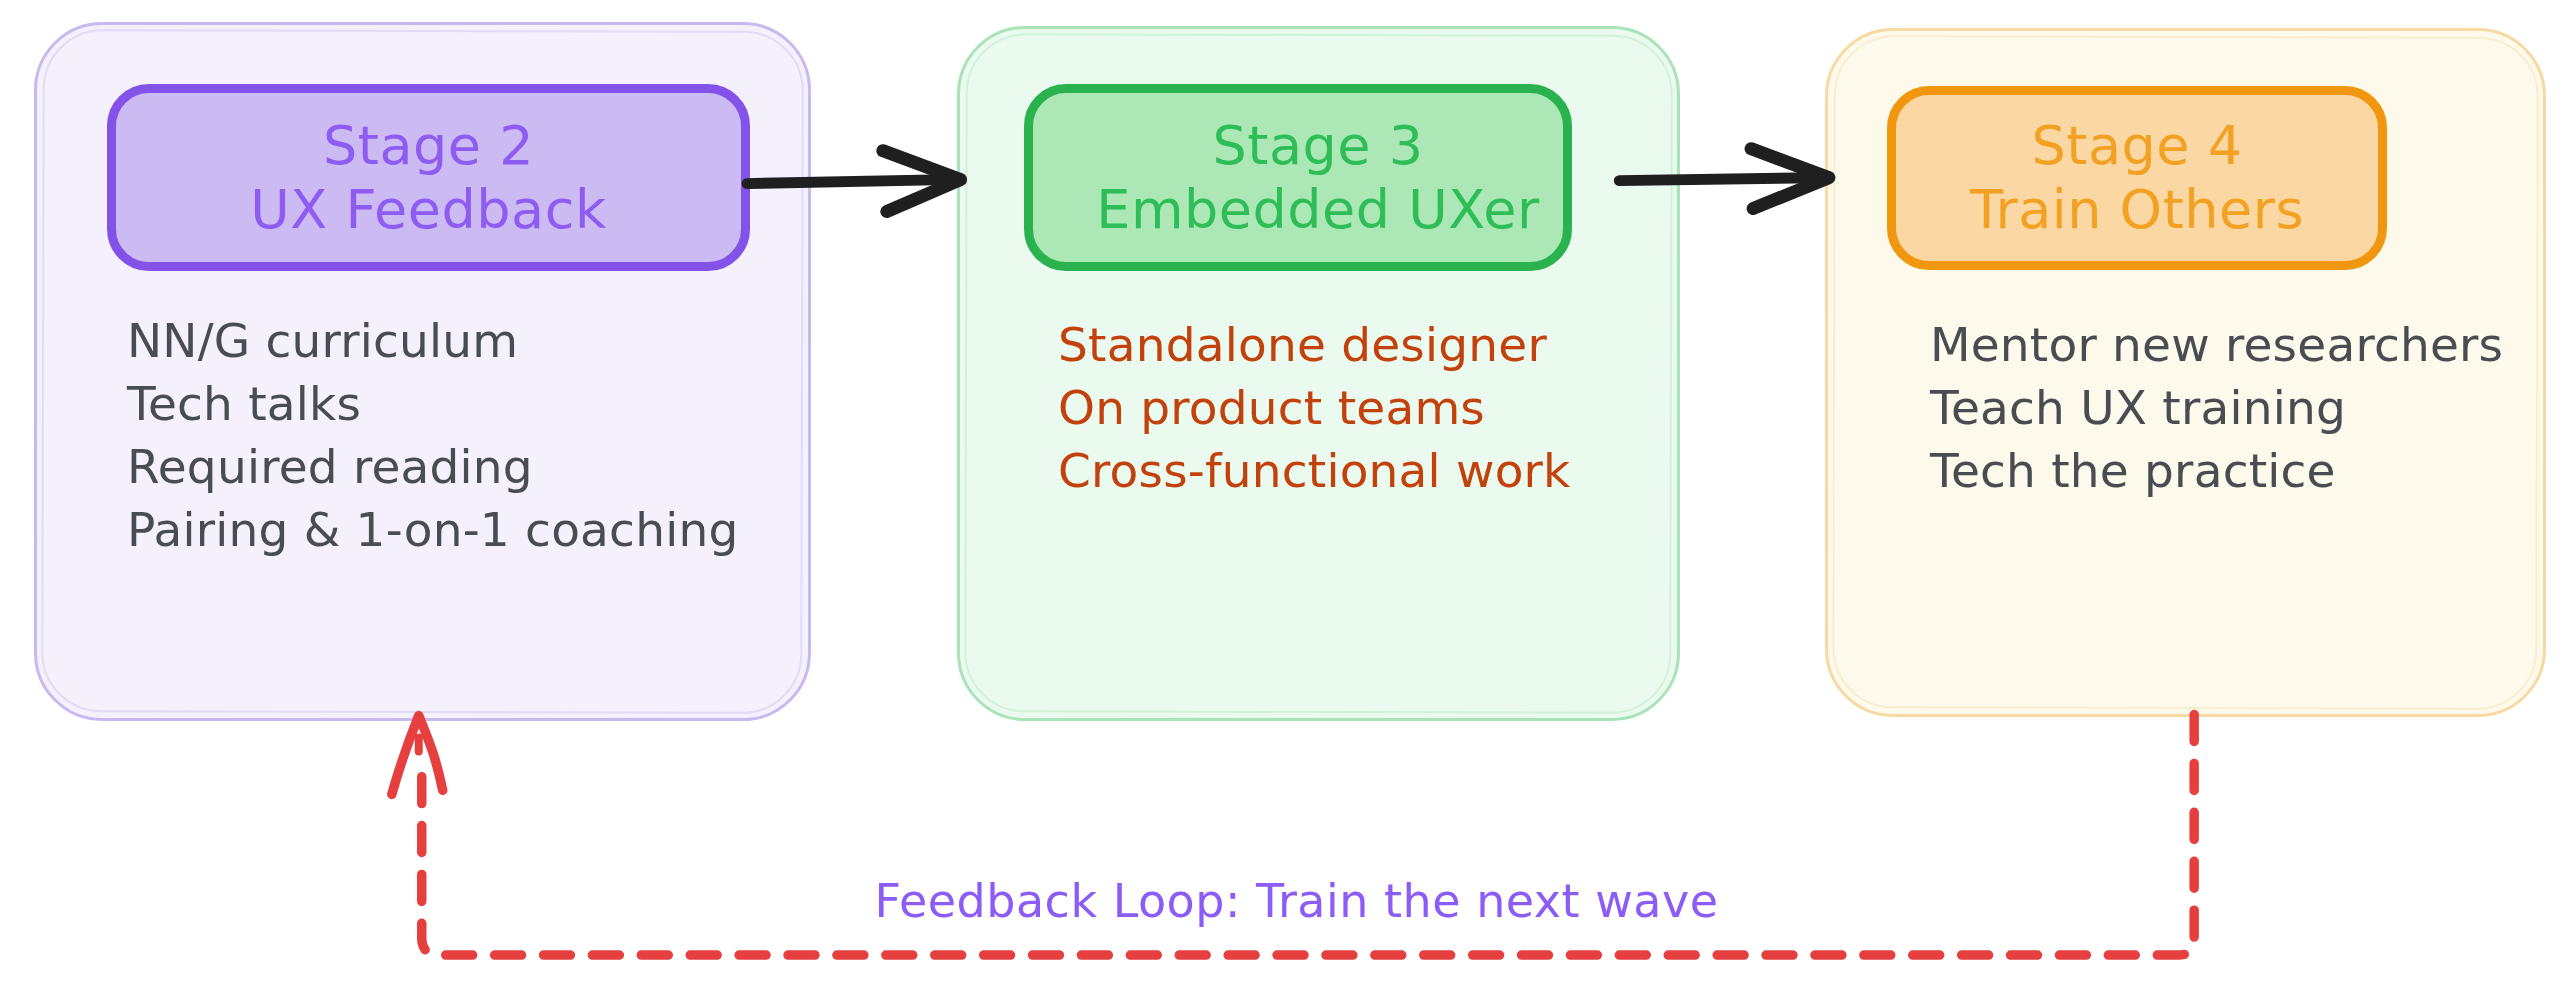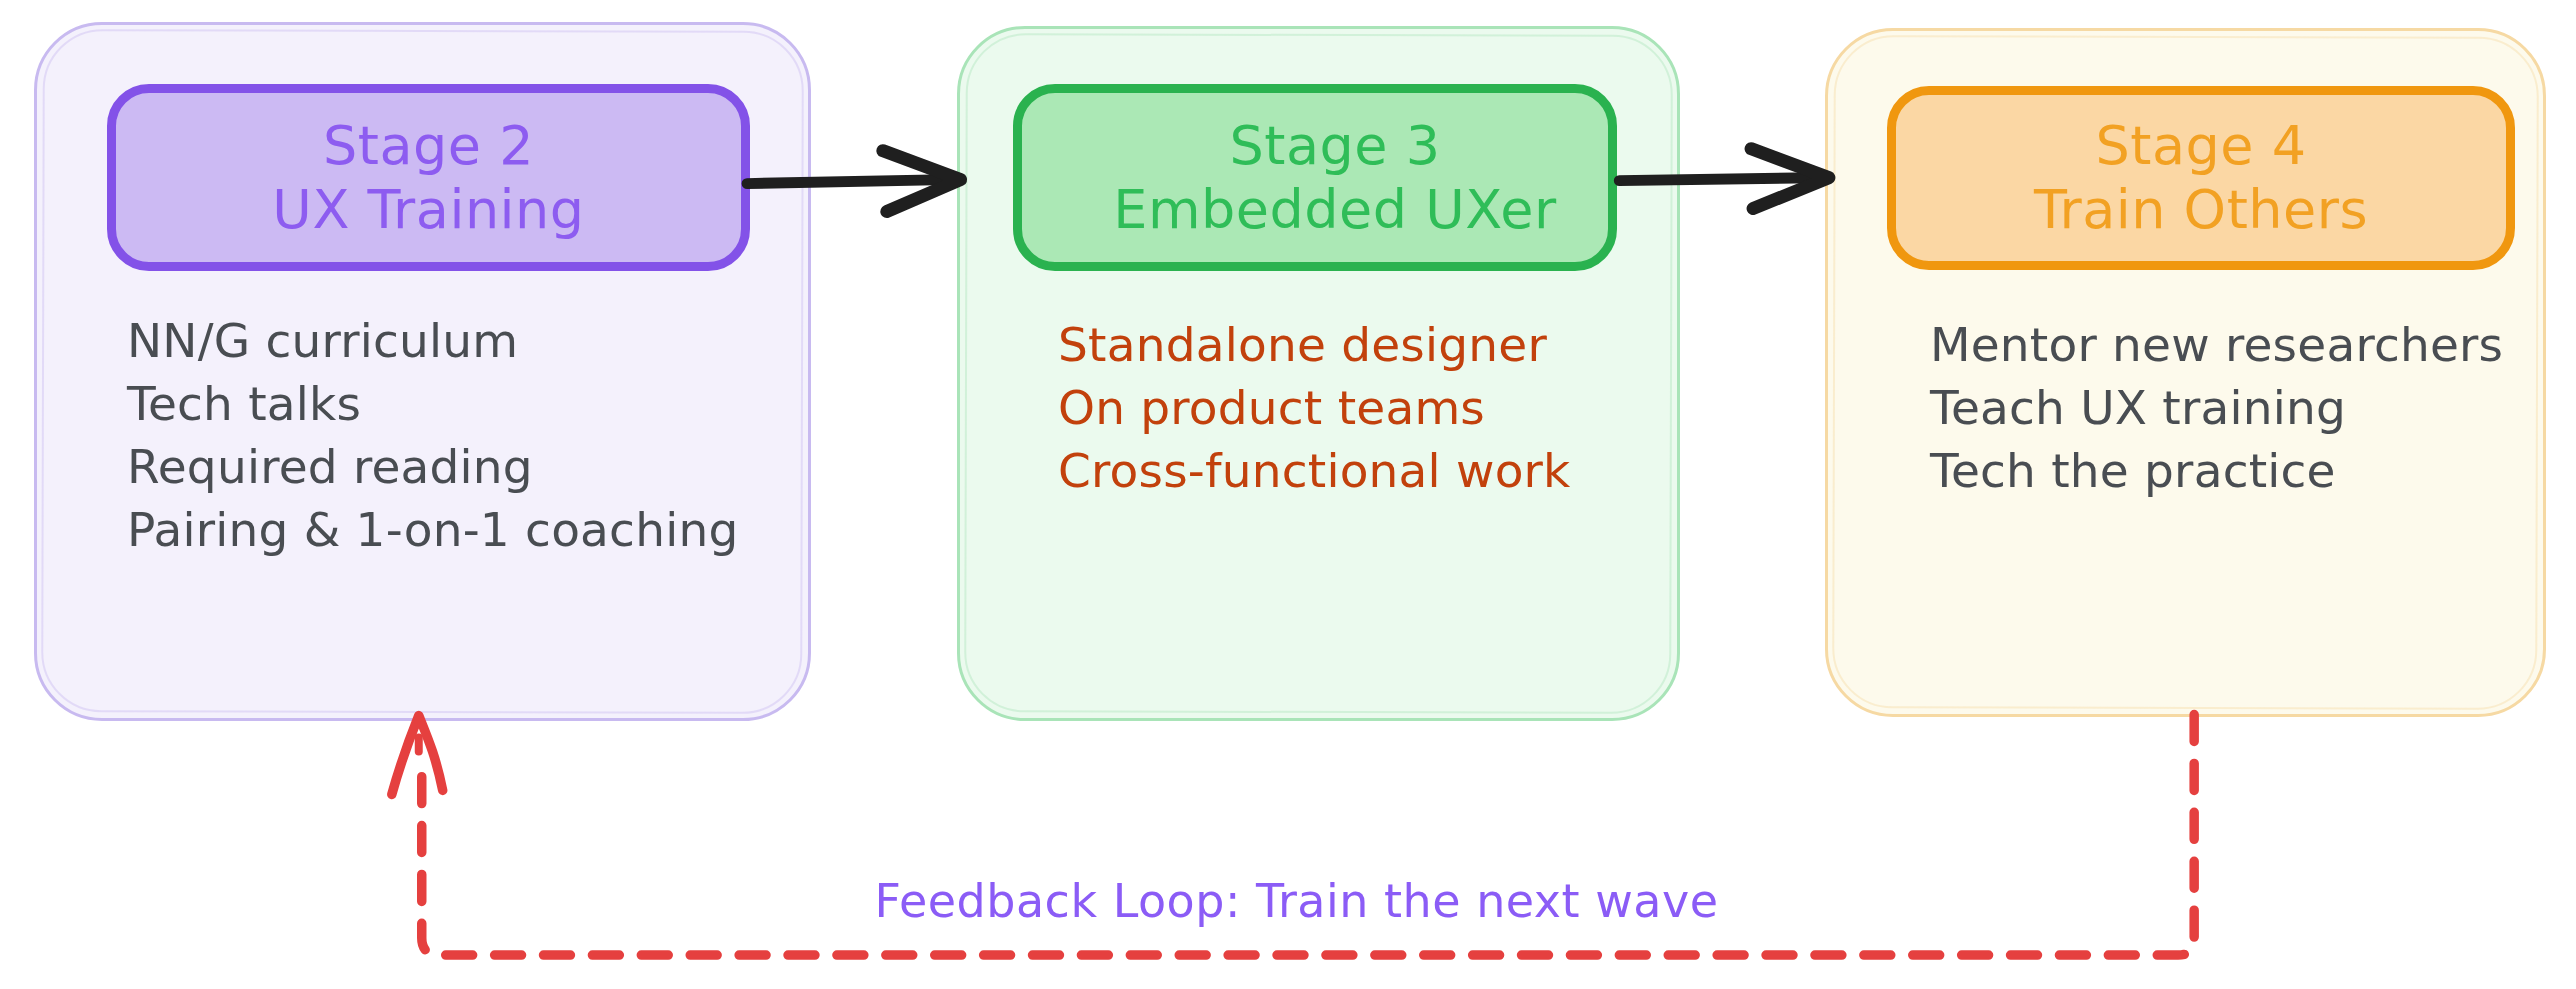--- a/index.html
+++ b/index.html
@@ -35,22 +35,22 @@
     position:absolute;
     border:9px solid;
     border-radius:42px;
     display:flex;flex-direction:column;
     align-items:center;justify-content:center;
     text-align:center;
     font-size:54px;line-height:64px;
     letter-spacing:0.5px;
   }
   .s1 .header{left:70px;top:59px;width:643px;height:187px;}
-  .s2 .header{left:53px;top:55px;width:604px;height:187px;padding-left:40px;}
-  .s3 .header{left:59px;top:55px;width:628px;height:184px;}
+  .s2 .header{left:64px;top:55px;width:548px;height:187px;padding-left:40px;}
+  .s3 .header{left:59px;top:55px;width:500px;height:184px;}
 
   .body{
     position:absolute;
     font-size:47px;line-height:63px;
     letter-spacing:0.2px;
     white-space:nowrap;
   }
   .s1 .body{left:90px;top:284px;}
   .s2 .body{left:98px;top:284px;}
   .s3 .body{left:94px;top:282px;margin-left:8px;}
@@ -71,21 +71,21 @@
   }
 </style>
 </head>
 <body>
 
 <div class="canvas">
 
   <div class="card s1" style="background: rgb(244, 241, 252); border-color: rgb(200, 186, 240); color: rgb(200, 186, 240);">
     <div class="header" style="background: rgb(204, 186, 243); border-color: rgb(131, 82, 232); color: rgb(141, 92, 240);">
       <div>Stage 2</div>
-      <div>UX Training</div>
+      <div>UX Feedback</div>
     </div>
     <div class="body" style="color: rgb(73, 77, 82);">
       <div>NN/G curriculum</div>
       <div>Tech talks</div>
       <div>Required reading</div>
       <div>Pairing &amp; 1-on-1 coaching</div>
     </div>
   </div>
 
   <div class="card s2" style="background: rgb(235, 250, 238); border-color: rgb(169, 228, 184); color: rgb(169, 228, 184);">

